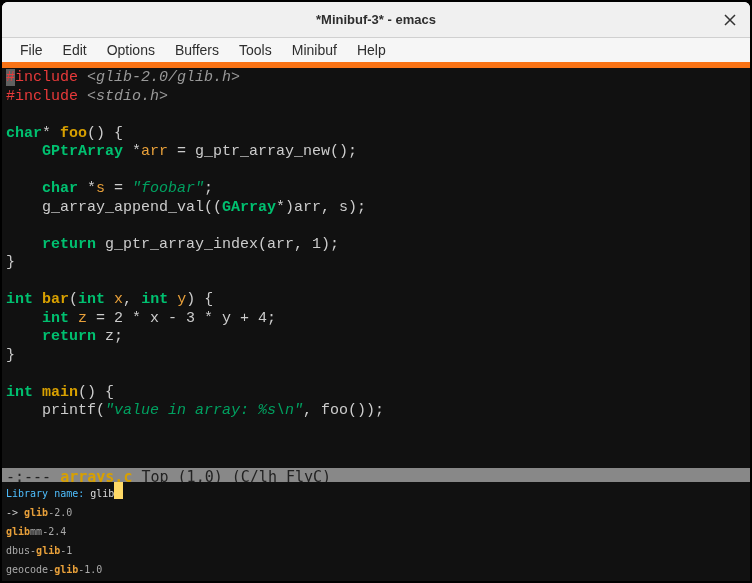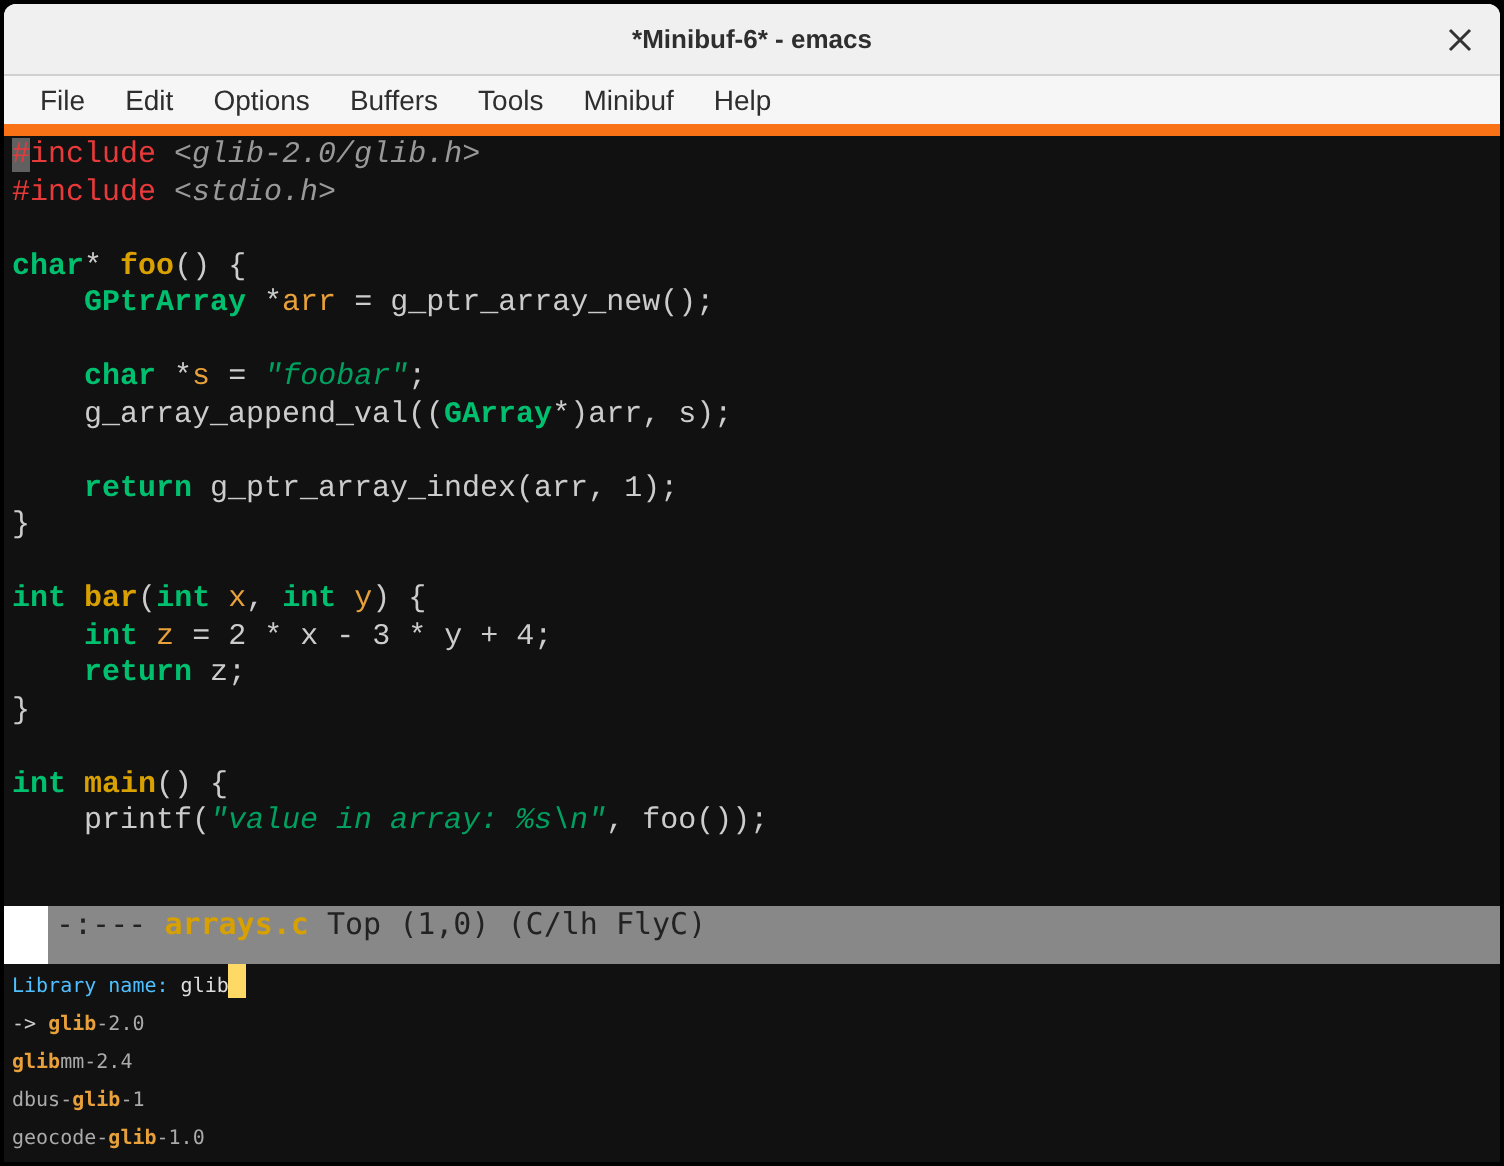--- a/index.html
+++ b/index.html
@@ -5,21 +5,21 @@
 * { margin: 0; padding: 0; box-sizing: border-box; }
 body { background: #000; font-family: sans-serif; width: 752px; height: 583px; overflow: hidden; }
 .window { width: 748px; height: 579px; margin: 2px; background: #fff; border-radius: 6px 6px 0 0; overflow: hidden; display: flex; flex-direction: column; }
 .titlebar { background: #f0f0f0; height: 36px; display: flex; align-items: center; justify-content: center; position: relative; border-bottom: 1px solid #d0d0d0; }
 .titlebar-title { font-size: 13px; font-weight: bold; color: #2e2e2e; }
 .close-btn { position: absolute; right: 12px; top: 50%; transform: translateY(-50%); width: 16px; height: 16px; cursor: pointer; display: flex; align-items: center; justify-content: center; }
 .close-btn svg { width: 12px; height: 12px; }
 .menubar { background: #f6f6f6; height: 30px; display: flex; align-items: center; padding: 0 8px; gap: 0; border-bottom: 6px solid #f97316; }
 .menu-item { padding: 4px 10px; font-size: 14px; color: #2e2e2e; cursor: pointer; }
 .editor { flex: 1; background: #111111; font-family: Liberation Mono, monospace; font-size: 15px; line-height: 18.5px; color: #ccc; padding: 1px 4px 0 4px; white-space: pre; overflow: hidden; }
-.modeline { background: #888888; color: #222; font-family: "DejaVu Sans Mono", Consolas, monospace; font-size: 15px; padding: 0 4px; height: 29px; line-height: 19px; margin-left: 22px; }
+.modeline { background: #888888; color: #222; font-family: "DejaVu Sans Mono", Consolas, monospace; font-size: 15px; padding: 0 4px; height: 14px; line-height: 19px; }
 .modeline .fn { color: #d8a000; font-weight: bold; }
 .minibuf { background: #111111; font-family: "DejaVu Sans Mono", Consolas, monospace; font-size: 10px; line-height: 19px; padding: 0 4px 2px 4px; }
 .minibuf .prompt { color: #4fbfff; }
 .minibuf .input { color: #ddd; }
 .minibuf .cursor { background: #ffd966; display: inline-block; width: 9px; height: 17px; vertical-align: text-bottom; }
 .candidate { color: #aaa; }
 .candidate .arrow { color: #ccc; }
 .candidate .hl { color: #e8a03a; font-weight: bold; }
 
 .kw { color: #00c070; font-weight: bold; }
@@ -30,21 +30,21 @@
 .var { color: #e8a03a; }
 .str { color: #00a060; font-style: italic; }
 .punc { color: #ccc; }
 .cur { background: #606060; }
 </style>
 </head>
 <body>
 
 <div class="window">
   <div class="titlebar">
-    <span class="titlebar-title">*Minibuf-6* - emacs</span>
+    <span class="titlebar-title">*Minibuf-3* - emacs</span>
     <span class="close-btn">
       <svg viewBox="0 0 12 12">
           <path d="M1 1 L11 11 M11 1 L1 11" stroke="#333" stroke-width="1.5" fill="none"></path>
         </svg>
     </span>
   </div>
 
   <div class="menubar">
     <span class="menu-item">File</span>
     <span class="menu-item">Edit</span>

